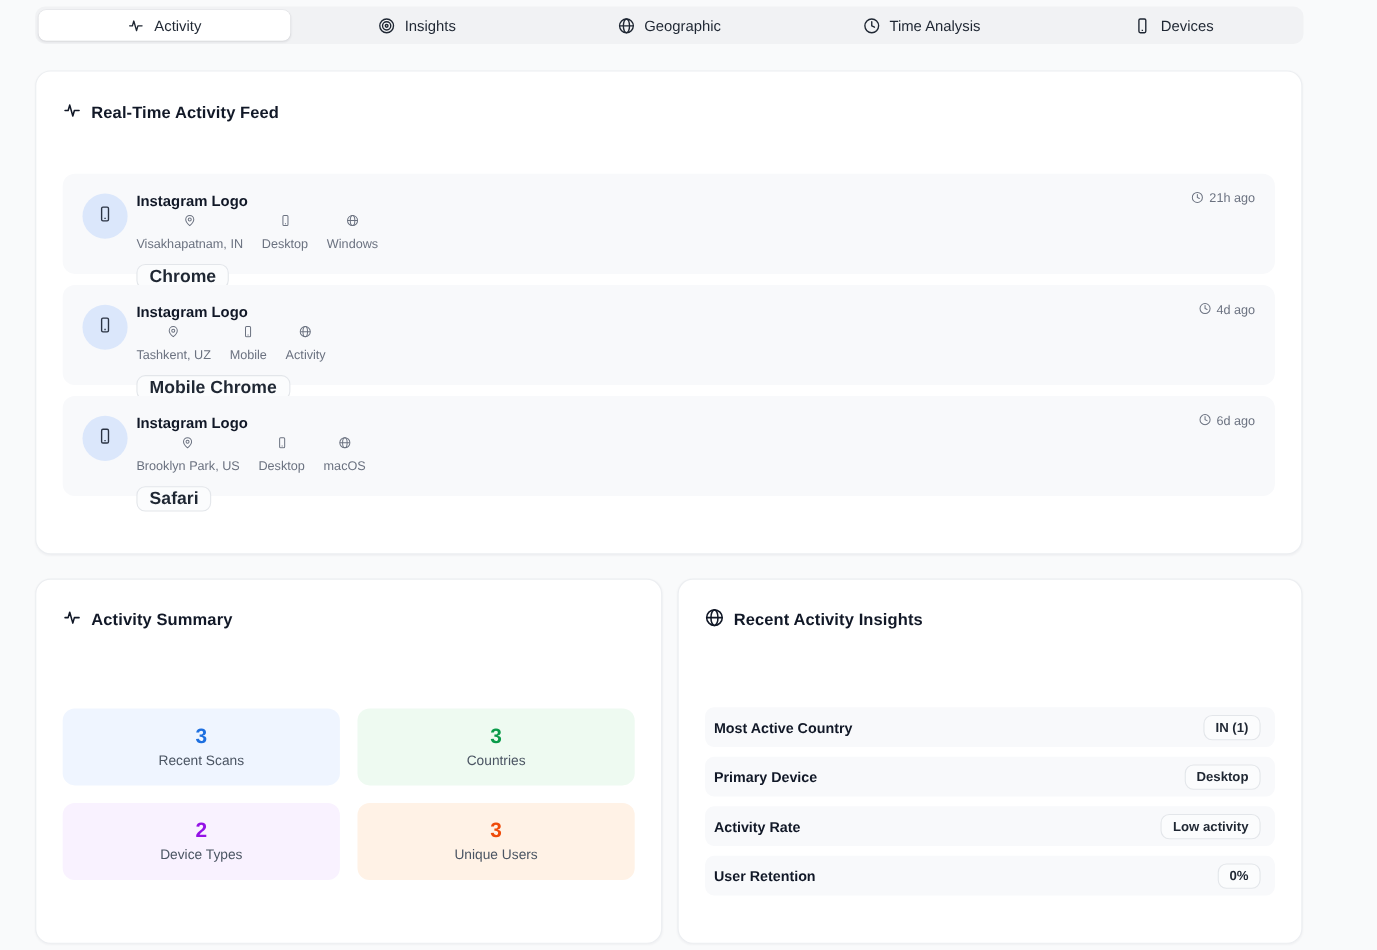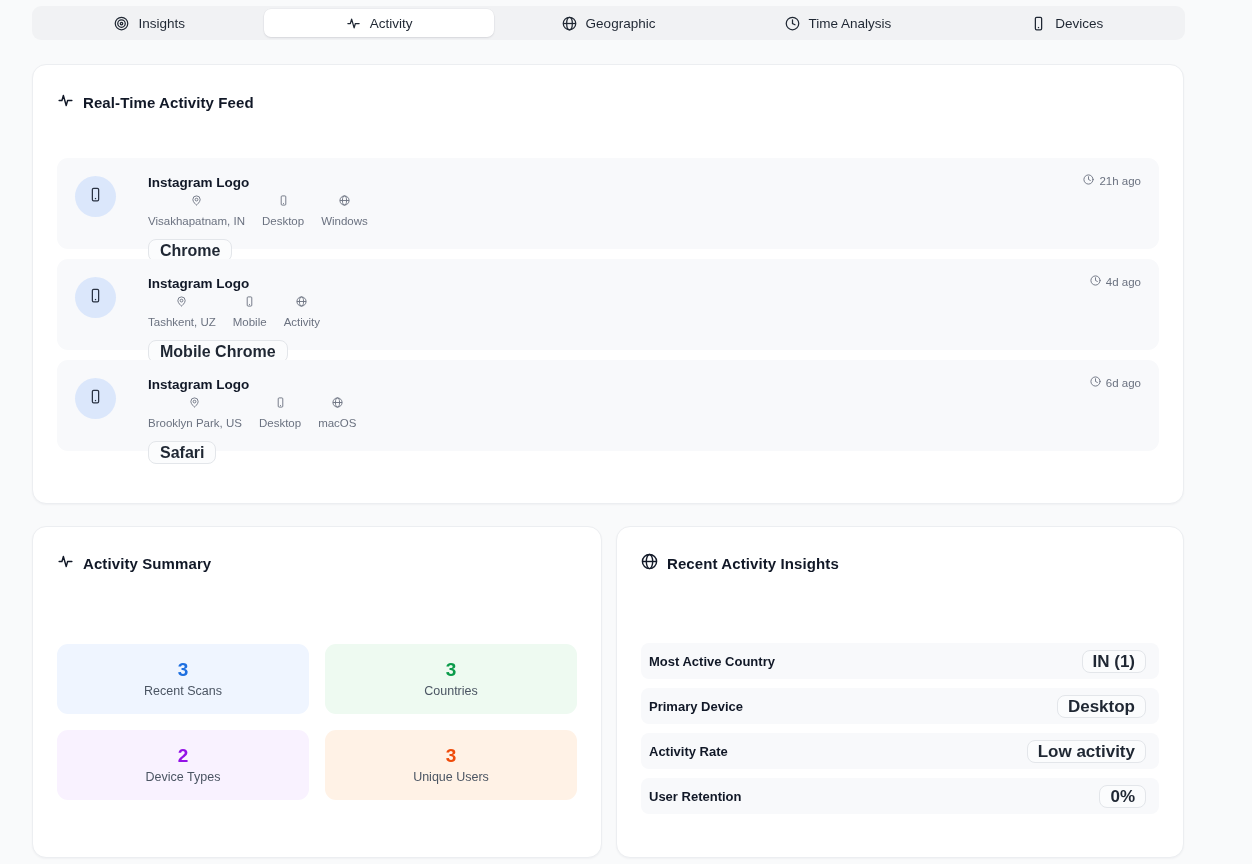--- a/index.html
+++ b/index.html
@@ -80,21 +80,21 @@
   }
   .feed-row {
     position: relative;
     background: #f8f9fb;
     border-radius: 11px;
     height: 91px;
     margin-bottom: 10px;
     padding: 16px 18px 0 18px;
     display: flex;
     align-items: flex-start;
-    gap: 32px;
+    gap: 8px;
     cursor: pointer;
   }
   .feed-row:last-child { margin-bottom: 0; }
 
   .avatar {
     width: 41px; height: 41px;
     border-radius: 50%;
     background: #dbe7fb;
     display: flex;
     align-items: center;
@@ -189,53 +189,53 @@
     margin-bottom: 9px;
     padding: 0 13px 0 8px;
     display: flex;
     align-items: center;
     justify-content: space-between;
     cursor: pointer;
   }
   .insight-row:last-child { margin-bottom: 0; }
   .insight-label { font-size: 13px; font-weight: 600; color: #111827; text-align: right; }
   .insight-badge {
-    font-size: 17px;
+    font-size: 12px;
     font-weight: 600;
     color: #1f2733;
     background: #fbfcfd;
     border: 1px solid #e3e6ea;
     border-radius: 8px;
     padding: 4px 10px;
     line-height: 13px;
     white-space: nowrap;
   }
 </style>
 </head>
 <body>
 
 <div class="tabbar">
+  <div class="tab active">
+    <span class="ic">
+      <svg width="15" height="15" viewBox="0 0 24 24" fill="none" stroke="#1f2733" stroke-width="2" stroke-linecap="round" stroke-linejoin="round">
+        <polyline points="3,12 7,12 9,5 13,19 15,12 21,12"></polyline>
+      </svg>
+    </span>
+    <span>Activity</span>
+  </div>
+
   <div class="tab">
     <span class="ic">
       <svg width="15" height="15" viewBox="0 0 24 24" fill="none" stroke="#1f2733" stroke-width="2">
         <circle cx="12" cy="12" r="10"></circle>
           <circle cx="12" cy="12" r="6"></circle>
           <circle cx="12" cy="12" r="2"></circle>
       </svg>
     </span>
     <span>Insights</span>
-  </div>
-
-  <div class="tab active">
-    <span class="ic">
-      <svg width="15" height="15" viewBox="0 0 24 24" fill="none" stroke="#1f2733" stroke-width="2" stroke-linecap="round" stroke-linejoin="round">
-        <polyline points="3,12 7,12 9,5 13,19 15,12 21,12"></polyline>
-      </svg>
-    </span>
-    <span>Activity</span>
   </div>
 
   <div class="tab">
     <span class="ic">
       <svg width="15" height="15" viewBox="0 0 24 24" fill="none" stroke="#1f2733" stroke-width="2">
         <circle cx="12" cy="12" r="10"></circle>
           <line x1="2" y1="12" x2="22" y2="12"></line>
         <ellipse cx="12" cy="12" rx="4.5" ry="10"></ellipse>
       </svg>
     </span>

